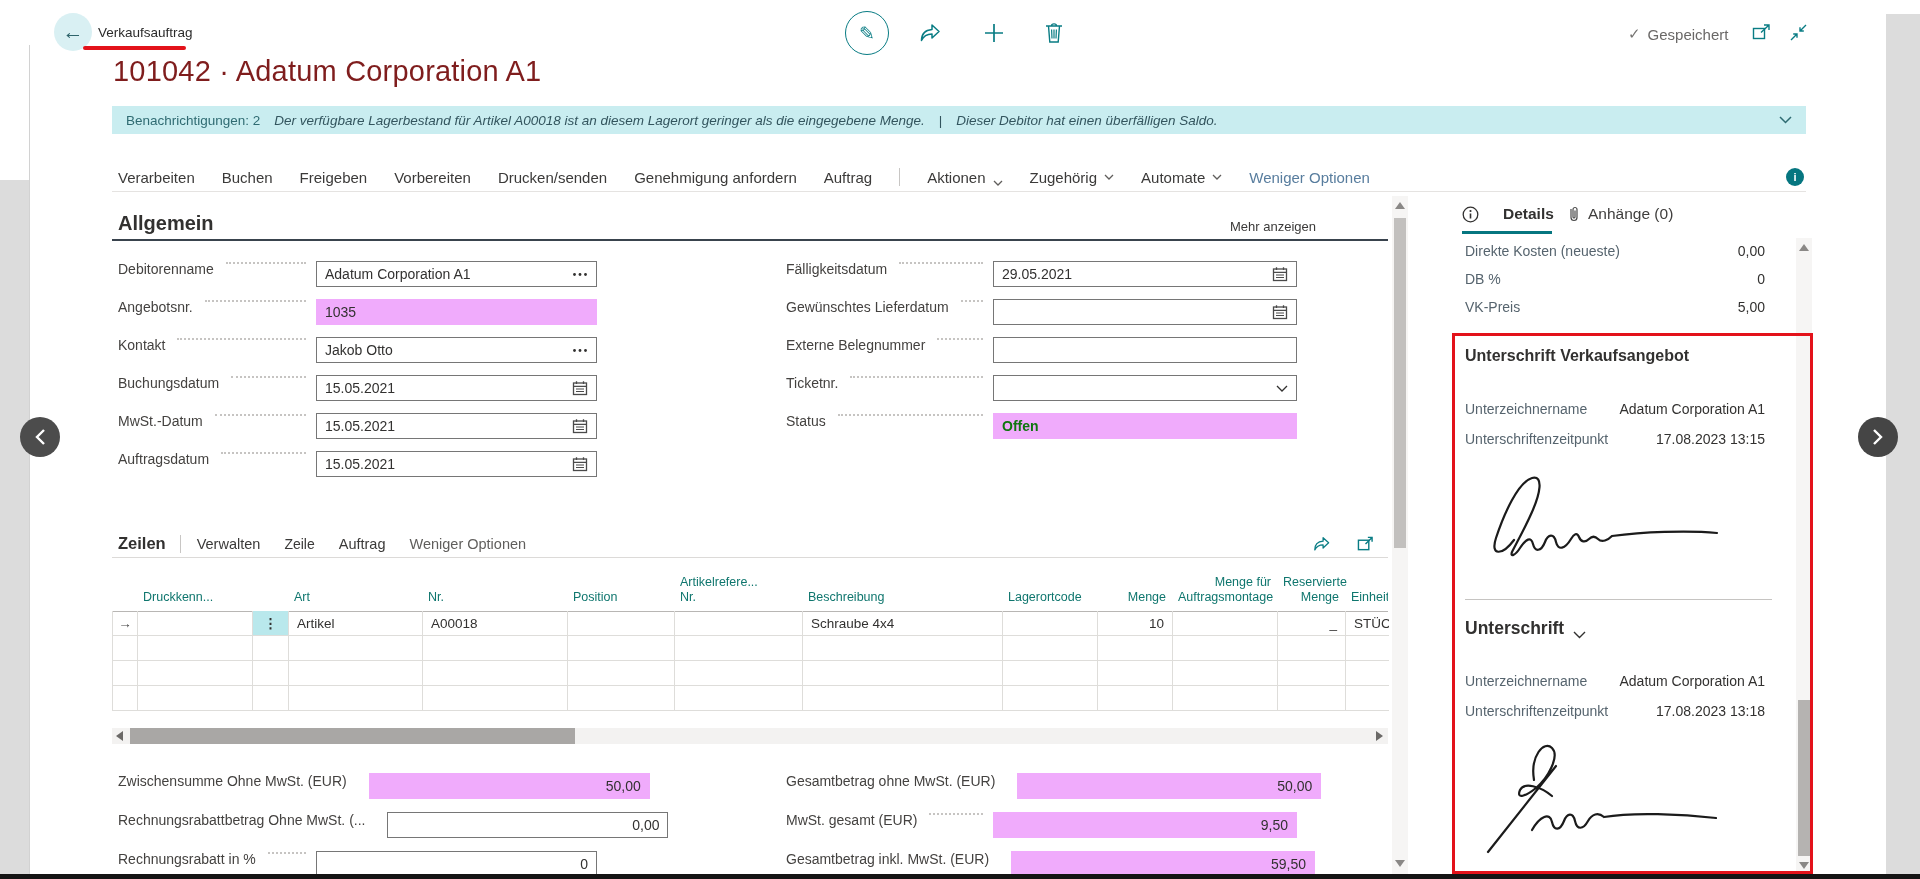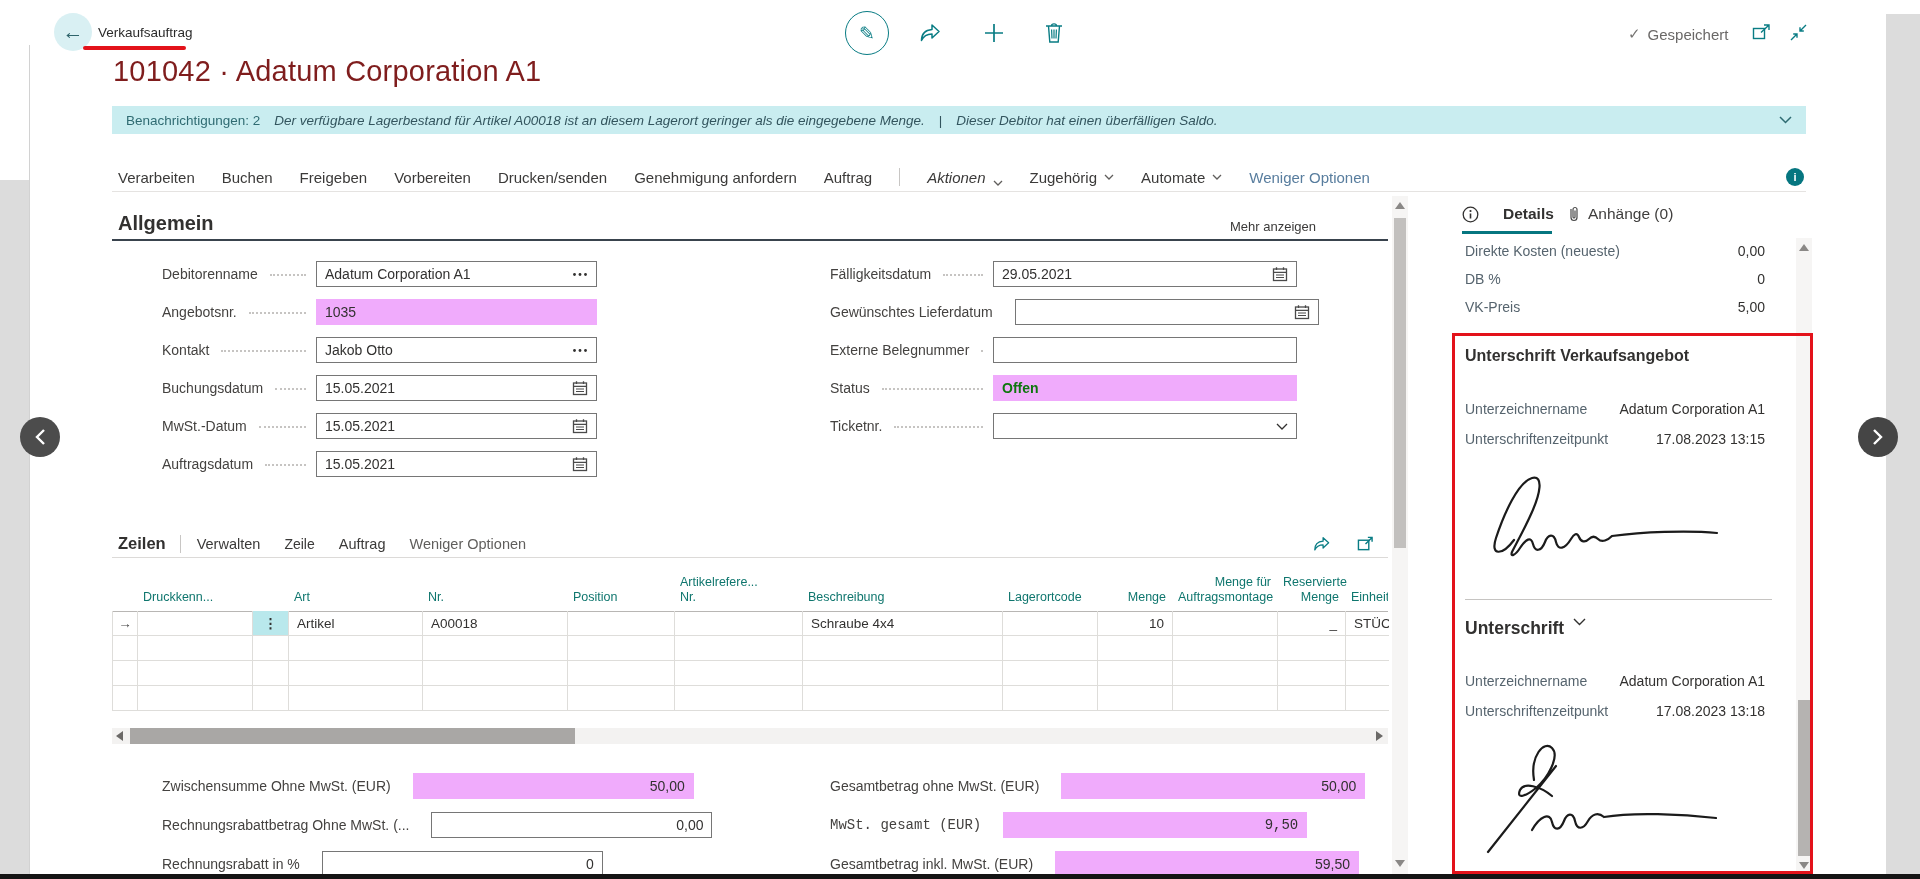--- a/index.html
+++ b/index.html
@@ -1,21 +1,21 @@
 <!DOCTYPE html>
 <html><head>
 <meta charset="utf-8">
 <style>
   html,body{margin:0;padding:0;background:#fff;}
   #stage{position:relative;width:1920px;height:879px;overflow:hidden;background:#fff;
          font-family:"Liberation Sans",sans-serif;color:#323130;}
   .abs{position:absolute;}
   .nowrap{white-space:nowrap;}
   
-  .frow{display:flex;align-items:center;height:26px;margin-bottom:12px;margin-left:44px;}
+  .frow{display:flex;align-items:flex-start;height:26px;margin-bottom:12px;}
   .flabel{font-size:14px;color:#444240;white-space:nowrap;}
   .leader{flex:1;height:0;border-bottom:2px dotted #c6c4c2;margin:0 10px 0 12px;transform:translateY(1px);}
   .ctrl{width:281px;height:26px;border:1px solid #767676;background:#fff;display:flex;align-items:center;
         padding:0 8px;box-sizing:border-box;font-size:14px;color:#323130;gap:6px;flex:0 0 auto;}
   .rightcol .ctrl{width:304px;}
   .ctrl .v{flex:1;white-space:nowrap;overflow:hidden;}
   .ctrl.gray{border-color:transparent;background:#f0abfc;}
   .ctrl .vnum{flex:1;text-align:right;white-space:nowrap;}
   .status-val{font-weight:bold;color:#0e760e;}
   
@@ -107,21 +107,21 @@
 
   <div class="abs" style="left:112px;top:163px;width:1694px;height:29px;border-bottom:1px solid #e5e3e1;display:flex;align-items:center;gap:27px;padding-left:6px;box-sizing:border-box;">
     <span class="menu-item">Verarbeiten</span>
     <span class="menu-item">Buchen</span>
     <span class="menu-item">Freigeben</span>
     <span class="menu-item">Vorbereiten</span>
     <span class="menu-item">Drucken/senden</span>
     <span class="menu-item">Genehmigung anfordern</span>
     <span class="menu-item">Auftrag</span>
     <span class="vsep"></span>
-    <span class="menu-item" style="display:flex;align-items:flex-end;gap:7px;font-style:italic;">
+    <span class="menu-item" style="display:flex;align-items:flex-end;gap:7px;">
       <span>Aktionen</span>
       <svg width="10" height="6" viewBox="0 0 10 6">
           <path d="M1,1 L5,5 L9,1" fill="none" stroke="#605e5c" stroke-width="1.3"></path>
         </svg>
     </span>
     <span class="menu-item" style="display:flex;align-items:center;gap:7px;">
       <span>Zugehörig</span>
       <svg width="10" height="6" viewBox="0 0 10 6">
           <path d="M1,1 L5,5 L9,1" fill="none" stroke="#605e5c" stroke-width="1.3"></path>
         </svg>
@@ -236,34 +236,34 @@
       </div>
     </div>
     <div class="frow">
       <span class="flabel">Externe Belegnummer</span>
       <span class="leader"></span>
       <div class="ctrl">
         <span class="v"></span>
       </div>
     </div>
     <div class="frow">
-      <span class="flabel">Status</span>
-      <span class="leader"></span>
-      <div class="ctrl gray">
-        <span class="v status-val">Offen</span>
-      </div>
-    </div>
-    <div class="frow">
       <span class="flabel">Ticketnr.</span>
       <span class="leader"></span>
       <div class="ctrl">
         <span class="v"></span>
         <svg width="12" height="7" viewBox="0 0 12 7">
           <path d="M1,1 L6,6 L11,1" fill="none" stroke="#323130" stroke-width="1.3"></path>
         </svg>
+      </div>
+    </div>
+    <div class="frow">
+      <span class="flabel">Status</span>
+      <span class="leader"></span>
+      <div class="ctrl gray">
+        <span class="v status-val">Offen</span>
       </div>
     </div>
   </div>
 
   <div class="abs" style="left:112px;top:530px;width:1276px;height:28px;display:flex;align-items:center;border-bottom:1px solid #dcdad8;box-sizing:border-box;">
     <span style="font-size:16.5px;font-weight:bold;color:#323130;margin:0 14px 0 6px;">Zeilen</span>
     <span class="vsep" style="margin-right:16px;"></span>
     <span class="menu-item" style="font-size:14.5px;margin-right:24px;">Verwalten</span>
     <span class="menu-item" style="font-size:14px;margin-right:24px;">Zeile</span>
     <span class="menu-item" style="font-size:14.5px;margin-right:24px;">Auftrag</span>
@@ -392,21 +392,21 @@
   </div>
 
   <div class="abs rightcol" style="left:786px;top:773px;width:511px;">
     <div class="frow" style="margin-bottom:13px;">
       <span class="flabel">Gesamtbetrag ohne MwSt. (EUR)</span>
       <span class="leader"></span>
       <div class="ctrl gray">
         <span class="vnum">50,00</span>
       </div>
     </div>
-    <div class="frow" style="margin-bottom:13px;font-family:Liberation Mono, monospace;">
+    <div class="frow" style="margin-bottom:13px;">
       <span class="flabel">MwSt. gesamt (EUR)</span>
       <span class="leader"></span>
       <div class="ctrl gray">
         <span class="vnum">9,50</span>
       </div>
     </div>
     <div class="frow">
       <span class="flabel">Gesamtbetrag inkl. MwSt. (EUR)</span>
       <span class="leader"></span>
       <div class="ctrl gray">
@@ -461,21 +461,21 @@
     <div class="fbrow" style="height:30px;">
       <span class="l">Unterschriftenzeitpunkt</span>
       <span class="r">17.08.2023 13:15</span>
     </div>
   </div>
   <svg class="abs" style="left:1482px;top:462px;" width="250" height="100" viewBox="0 0 250 100">
     <path d="M32,78 C20,94 8,94 14,76 C22,52 36,20 50,16 C62,13 58,32 50,50 C43,66 34,82 30,90 C28,95 33,94 38,86 C44,77 49,74 51,82 C53,90 59,90 63,80 C66,72 72,71 74,80 C76,89 83,87 89,77 C92,72 95,70 97,75 C99,80 103,81 107,77 C110,74 113,74 116,77 C120,81 126,78 130,74 C160,70 205,68 235,71" fill="none" stroke="#1b1b1b" stroke-width="2.2" stroke-linecap="round"></path>
   </svg>
   <div class="abs" style="left:1465px;top:599px;width:307px;height:1px;background:#c6c4c2;"></div>
 
-  <div class="abs" style="left:1465px;top:618px;display:flex;align-items:flex-start;gap:9px;">
+  <div class="abs" style="left:1465px;top:618px;display:flex;align-items:flex-end;gap:9px;">
     <span class="nowrap" style="font-size:17.5px;font-weight:bold;color:#323130;">Unterschrift</span>
     <svg width="13" height="8" viewBox="0 0 13 8">
       <path d="M1,1 L6.5,6.5 L12,1" fill="none" stroke="#323130" stroke-width="1.4"></path>
     </svg>
   </div>
   <div class="abs" style="left:1465px;top:666px;width:300px;">
     <div class="fbrow" style="height:30px;">
       <span class="l">Unterzeichnername</span>
       <span class="r">Adatum Corporation A1</span>
     </div>

